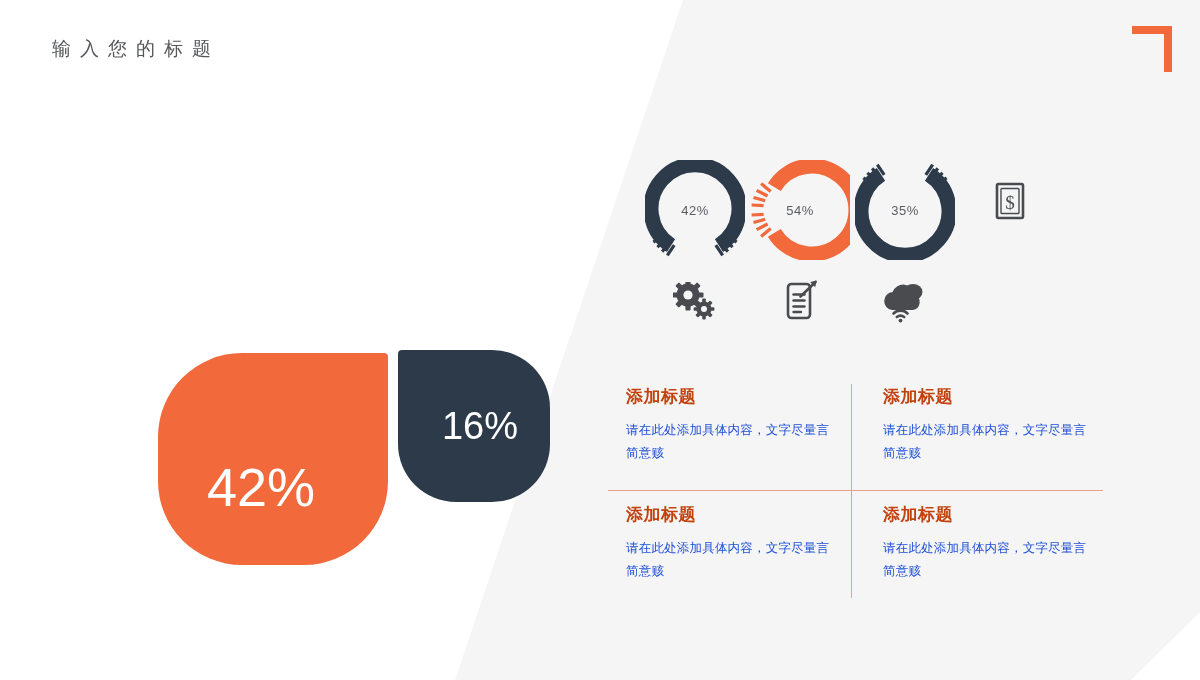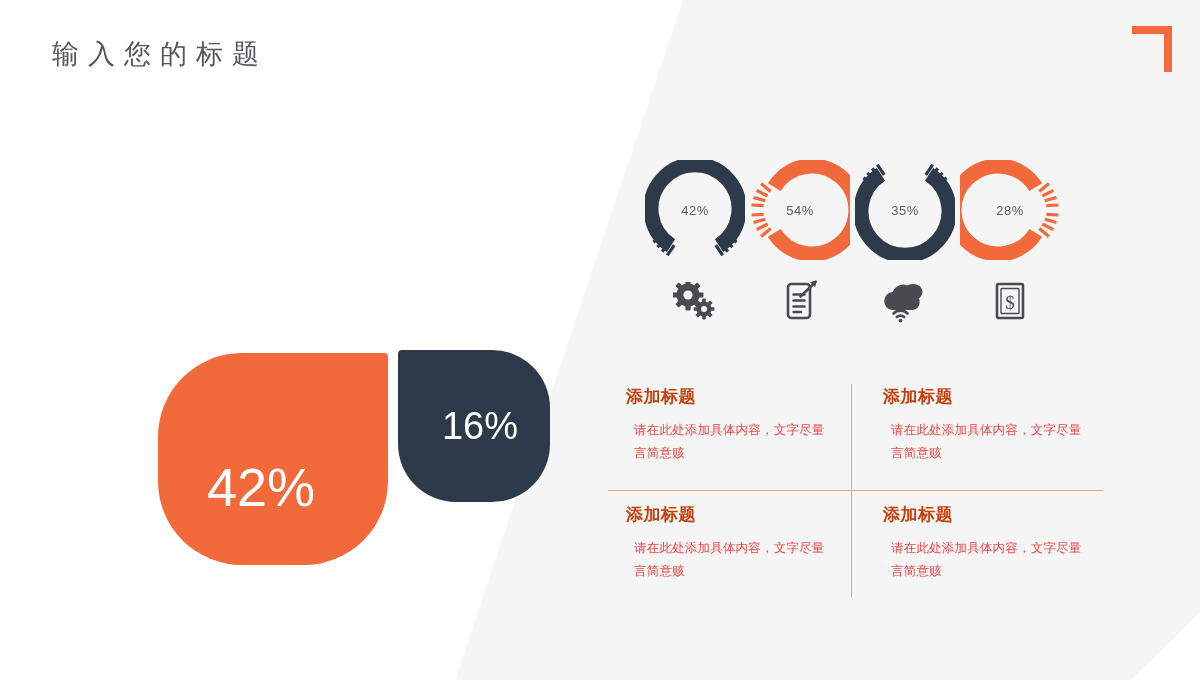--- a/index.html
+++ b/index.html
@@ -18,21 +18,21 @@
 
   
   .corner-mark{position:absolute;top:26px;right:28px;width:40px;height:46px;}
   .corner-mark .h{position:absolute;top:0;left:0;width:40px;height:8px;background:#F2693C;}
   .corner-mark .v{position:absolute;top:0;right:0;width:8px;height:46px;background:#F2693C;}
 
   
   .page-title{
     position:absolute;left:52px;top:36px;
     font-family:"Liberation Serif","DejaVu Serif",serif;
-    font-size:27px;color:#55565a;letter-spacing:9px;white-space:nowrap;
+    font-size:19px;color:#55565a;letter-spacing:9px;white-space:nowrap;
   }
 
   
   .petal-chart{position:absolute;left:150px;top:178px;width:400px;height:390px;}
   .petal{position:absolute;display:flex;align-items:center;justify-content:center;}
   .petal span{
     color:#ffffff;font-weight:400;line-height:1;
     font-family:"Liberation Sans","DejaVu Sans",sans-serif;
   }
   
@@ -77,21 +77,21 @@
   
   .quad-area{position:absolute;left:608px;top:382px;width:496px;height:220px;}
   .vline{position:absolute;left:243px;top:2px;width:1px;height:214px;background:#E8A188;}
   .hline{position:absolute;left:0;top:108px;width:495px;height:1px;background:#E8A188;}
   .quad{position:absolute;width:212px;}
   .quad h3{
     margin:0 0 14px 0;font-size:17px;font-weight:700;color:#c2410c;
     letter-spacing:.5px;line-height:1;
   }
   .quad p{
-    margin:8px;font-size:12.5px;color:#ef4444;line-height:1.85;letter-spacing:.2px;
+    margin:0;font-size:12.5px;color:#1d4ed8;line-height:1.85;letter-spacing:.2px;
   }
   .q1{left:18px;top:6px;}
   .q2{left:275px;top:6px;}
   .q3{left:18px;top:124px;}
   .q4{left:275px;top:124px;}
 </style>
 </head>
 <body>
 
 <div class="slide">
@@ -231,38 +231,20 @@
           <g fill="none" stroke="#4A4B4F" stroke-linecap="round">
             <path d="M 13.5 33.5 a 10 10 0 0 1 14 0" stroke-width="2.6"></path>
             <path d="M 16.8 37.0 a 6 6 0 0 1 7.4 0" stroke-width="2.6"></path>
           </g>
           <circle cx="20.5" cy="40.6" r="1.9"></circle>
         </svg>
       </div>
     </div>
 
     <div class="donut-cell" style="left:315px;">
-      <div class="donut-wrap">
-        <svg width="100" height="100" viewBox="0 0 100 100">
-          <g fill="none" stroke="#F2693C">
-            <path d="M 75.7 72.8 A 44 44 0 1 1 75.7 27.2" stroke-width="15"></path>
-            <g stroke-width="3.2">
-              <line x1="79.3" y1="68.4" x2="88.9" y2="76.4"></line>
-              <line x1="82.4" y1="64.0" x2="93.4" y2="69.7"></line>
-              <line x1="84.8" y1="59.3" x2="96.5" y2="62.5"></line>
-              <line x1="86.4" y1="54.4" x2="98.4" y2="55.0"></line>
-              <line x1="79.3" y1="31.6" x2="88.9" y2="23.6"></line>
-              <line x1="82.4" y1="36.0" x2="93.4" y2="30.3"></line>
-              <line x1="84.8" y1="40.7" x2="96.5" y2="37.5"></line>
-              <line x1="86.4" y1="45.6" x2="98.4" y2="45.0"></line>
-            </g>
-          </g>
-        </svg>
-        <div class="donut-value">28%</div>
-      </div>
       <div class="donut-icon">
         <svg width="34" height="42" viewBox="0 0 34 42" fill="none" stroke="#4A4B4F">
           <rect x="4" y="3" width="26" height="34" rx="1.5" stroke-width="2.6"></rect>
           <rect x="8" y="7.5" width="18" height="25" rx="0.8" stroke-width="1.4"></rect>
           <text x="17" y="27.5" text-anchor="middle" font-size="19" font-family="'Liberation Serif','DejaVu Serif',serif" fill="#4A4B4F" stroke="none">$</text>
         </svg>
       </div>
     </div>
   </div>
 

